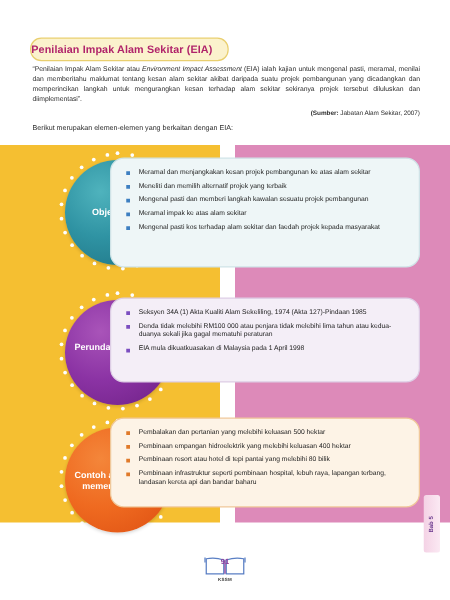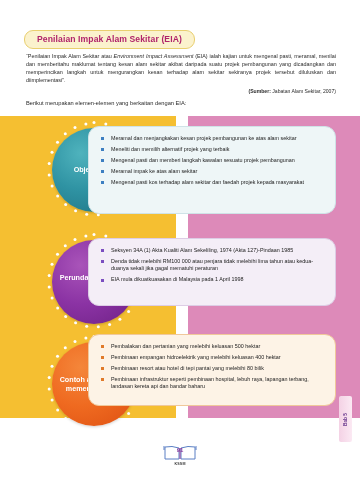--- a/index.html
+++ b/index.html
@@ -7,21 +7,21 @@
     width:360px;height:480px;overflow:hidden;
     background:#ffffff;
     font-family:"Liberation Sans", sans-serif;
     -webkit-font-smoothing:antialiased;
   }
   .page{position:relative;width:360px;height:480px;background:#ffffff;overflow:hidden;}
 
   
   .title-pill{
     position:absolute;left:24px;top:30px;
-    padding:3px 12px 4px 12px;
+    padding:3px 12px 4px 0;
     background:#fbf2cd;
     border:1px solid #e9cf6f;
     border-radius:9px;
     color:#b0236a;
     font-size:8.6px;
     font-weight:bold;
     letter-spacing:.1px;
     white-space:nowrap;
   }
 

